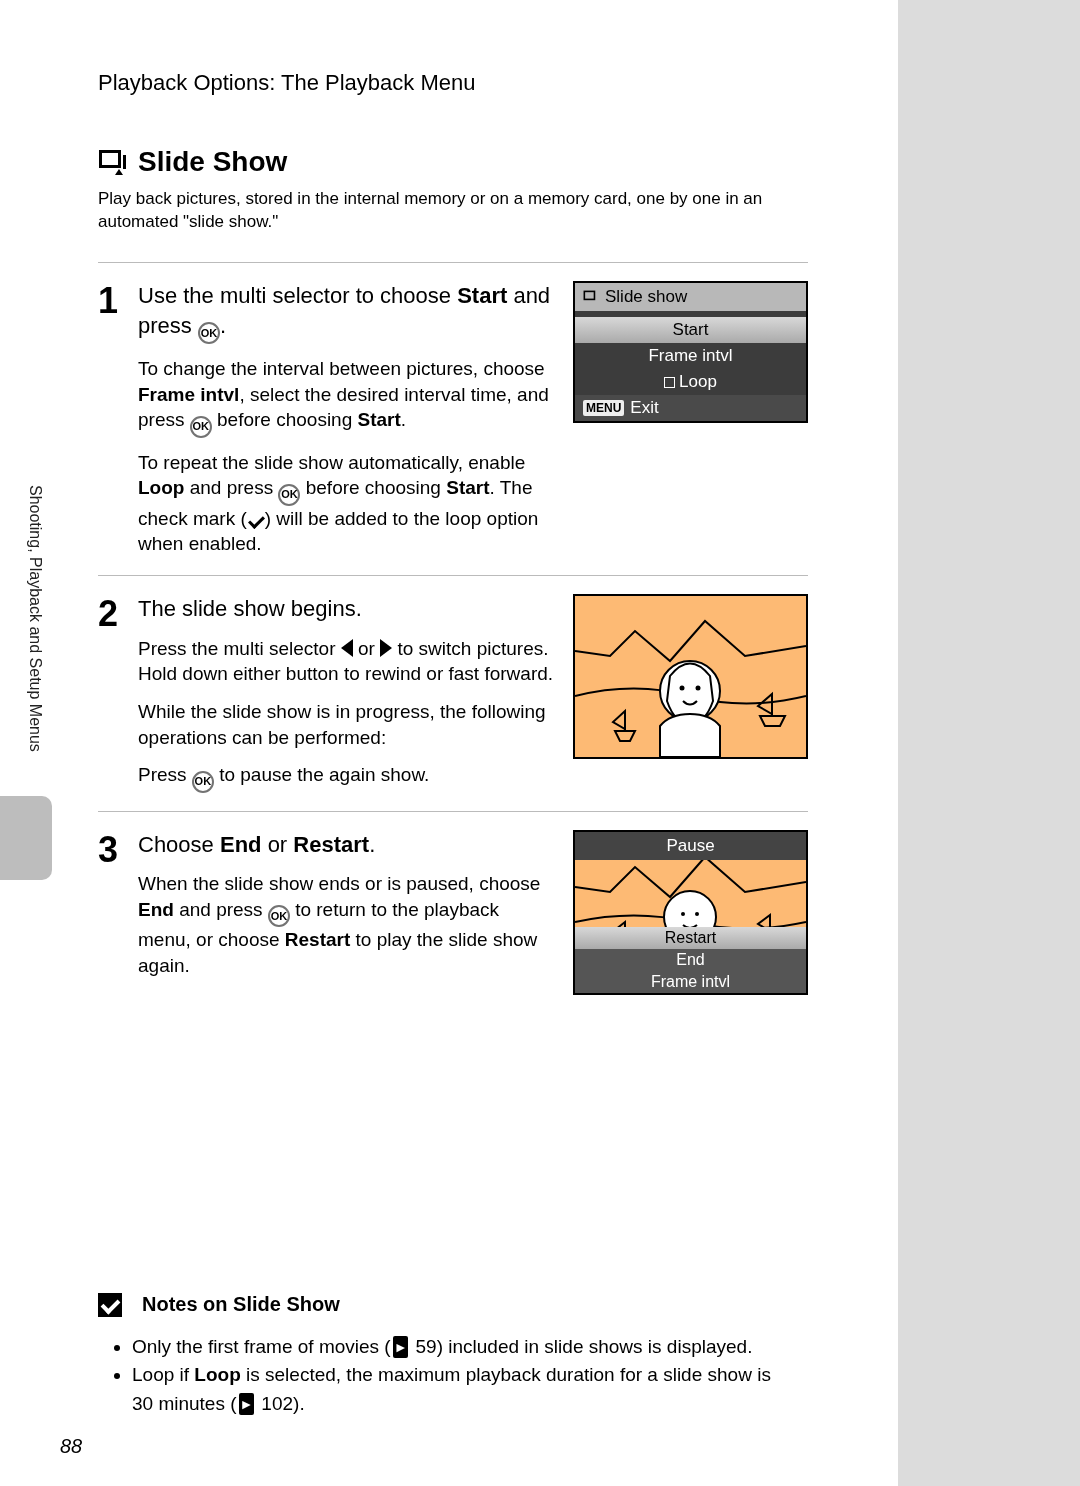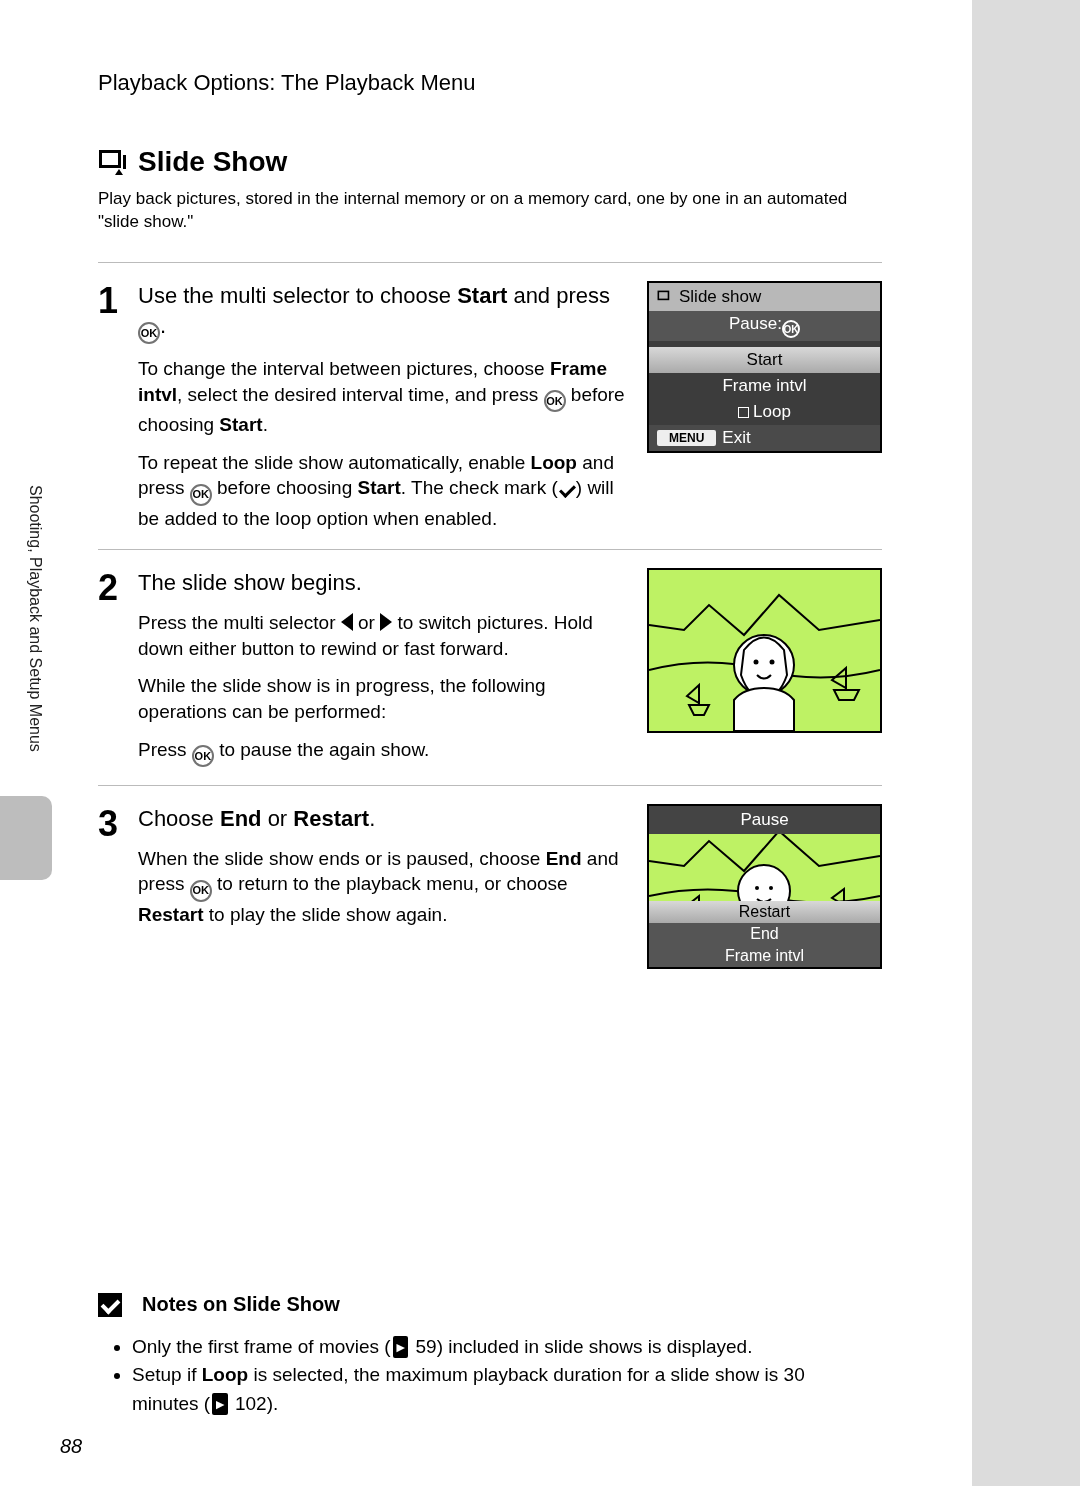--- a/index.html
+++ b/index.html
@@ -3,21 +3,21 @@
 <meta charset="utf-8">
 <style>
   * { box-sizing: border-box; }
   body {
     margin: 0;
     background: #dcdcdc;
     font-family: Arial, Helvetica, sans-serif;
     color: #000;
   }
   .page {
-    width: 972px;
+    width: 898px;
     height: 1486px;
     background: #fff;
     position: relative;
     padding: 70px 90px 50px 60px;
   }
   .breadcrumb {
     font-size: 22px;
     margin-left: 38px;
     margin-bottom: 50px;
   }
@@ -97,21 +97,21 @@
     padding: 3px 8px;
     display: flex;
     align-items: center;
     gap: 6px;
   }
   .lcd-footer .menu-label {
     background: #eee;
     color: #000;
     font-size: 12px;
     font-weight: bold;
-    padding: 1px 12px;
+    padding: 1px 3px;
     border-radius: 2px;
   }
   .ok-circle {
     display: inline-flex;
     align-items: center;
     justify-content: center;
     border: 2px solid #737373;
     border-radius: 50%;
     width: 22px;
     height: 22px;
@@ -152,21 +152,21 @@
     left: 2px; top: 3px;
     width: 12px; height: 6px;
     border-left: 3px solid #000;
     border-bottom: 3px solid #000;
     transform: rotate(-45deg);
   }
   .scene {
     width: 235px;
     height: 165px;
     border: 2px solid #000;
-    background: #bef264;
+    background: #fdba74;
     position: relative;
     overflow: hidden;
   }
   .scene svg { display: block; }
   .scene-pause-top {
     position: absolute;
     top: 0; left: 0; right: 0; height: 28px;
     background: #444;
     color: #fff;
     text-align: center;
@@ -305,23 +305,20 @@
         </p>
       </div>
       <div class="step-figure">
         <div class="lcd">
           <div class="lcd-header">
             <svg width="16" height="14" viewBox="0 0 30 26">
                 <rect x="1" y="1" width="22" height="18" fill="#000"></rect>
                 <rect x="4" y="4" width="16" height="12" fill="#b8b8b8"></rect>
               </svg>
             <span>Slide show</span>
-          </div>
-          <div class="lcd-subhead">
-            <span>Pause:</span><span class="ok-circle ok-white">OK</span>
           </div>
           <div style="height:6px"></div>
           <div class="lcd-row selected">Start</div>
           <div class="lcd-row">Frame intvl</div>
           <div class="lcd-row"><span class="loop-box"></span><span>Loop</span></div>
           <div class="lcd-footer">
             <span class="menu-label">MENU</span>
             <span>Exit</span>
           </div>
         </div>
@@ -407,19 +404,19 @@
   <div class="notes">
     <div class="notes-title">
       <span class="check-box"></span>
       <span>Notes on Slide Show</span>
     </div>
     <ul>
       <li>
         <span>Only the first frame of movies (</span><span class="page-badge">▸</span> <span>59</span><span>) included in slide shows is displayed.</span>
       </li>
       <li>
-        <span>Setup if </span><b>Loop</b><span> is selected, the maximum playback duration for a slide show is 30 minutes (</span><span class="page-badge">▸</span> <span>102</span><span>).</span>
+        <span>Loop if </span><b>Loop</b><span> is selected, the maximum playback duration for a slide show is 30 minutes (</span><span class="page-badge">▸</span> <span>102</span><span>).</span>
       </li>
     </ul>
   </div>
 
   <div class="page-num">88</div>
 </div>
 
 </body></html>

